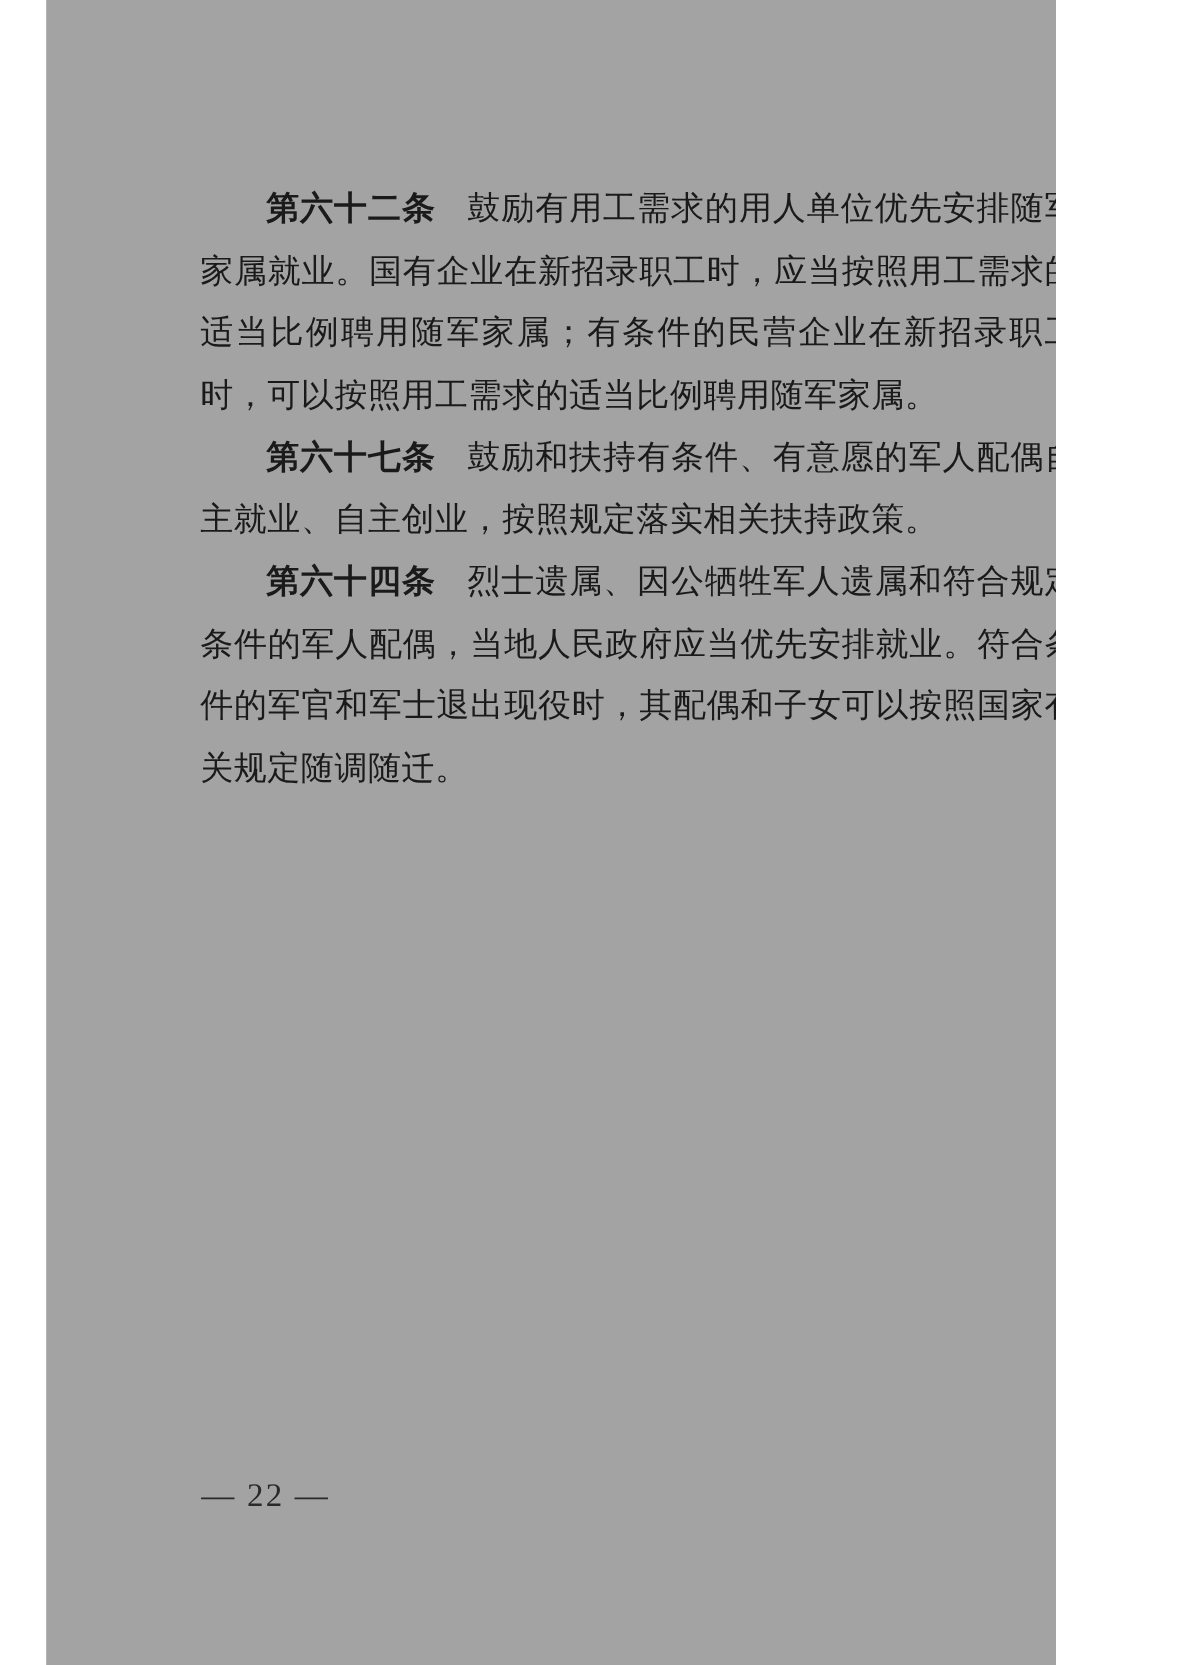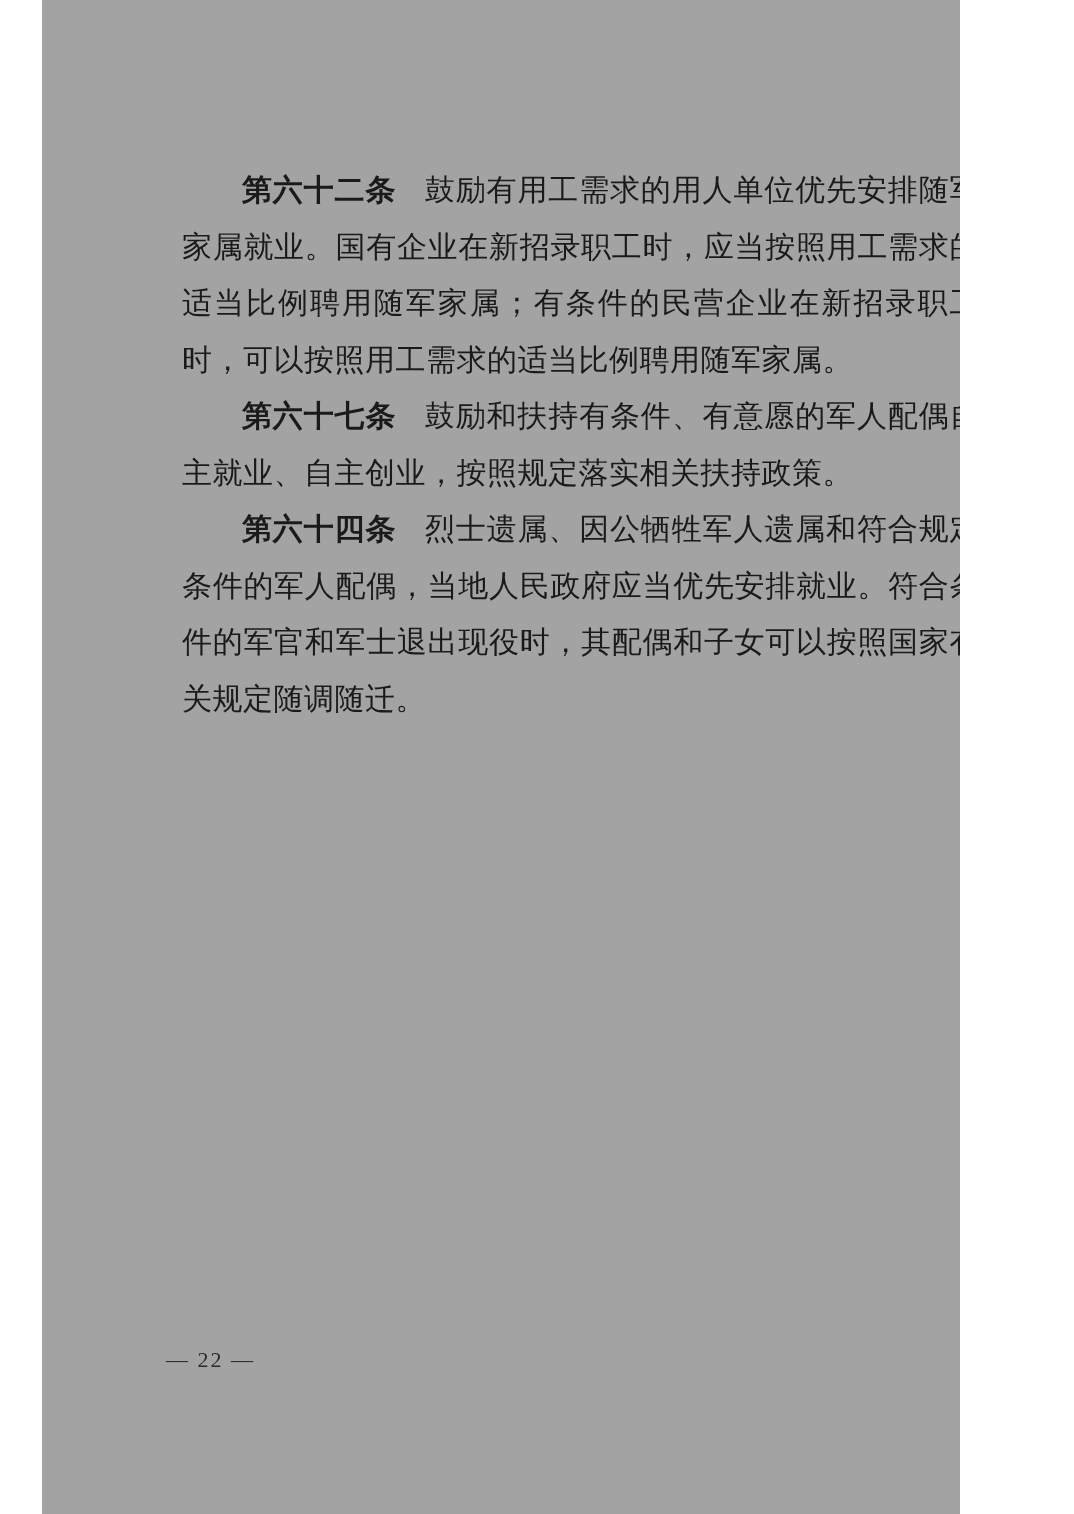--- a/index.html
+++ b/index.html
@@ -33,23 +33,23 @@
     padding: 0;
     text-indent: 2em;
   }
   .art {
     font-weight: 700;
     font-family: "Liberation Sans", "DejaVu Sans", sans-serif;
     margin-right: 0.95em;
   }
   .footer {
     position: absolute;
-    left: 124px;
+    left: 141px;
     top: 1340px;
-    font-size: 22px;
+    font-size: 30px;
     line-height: 40px;
     color: #2a2a2a;
     letter-spacing: 2px;
   }
 </style>
 </head>
 <body>
 
 <div class="page">
   <div class="content">

